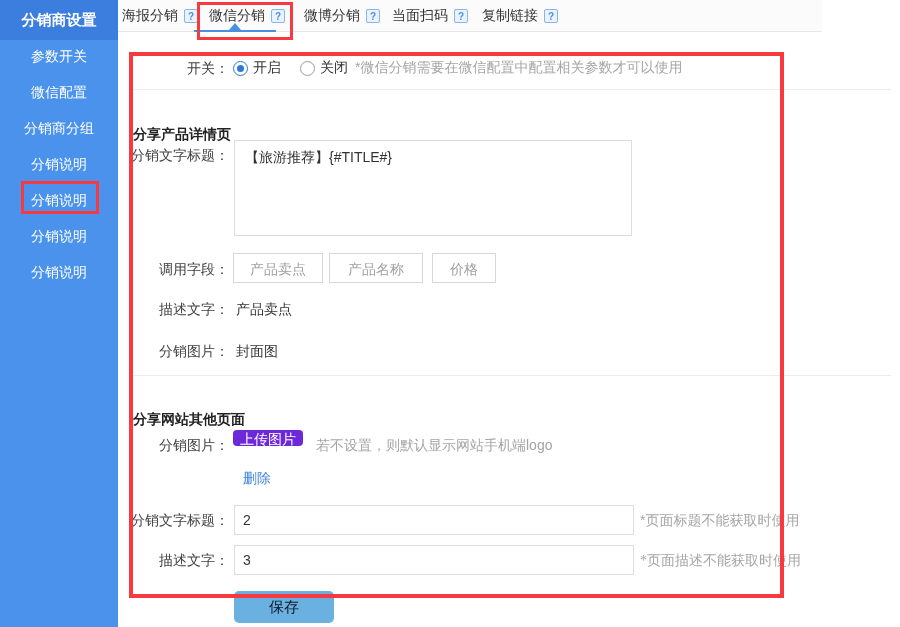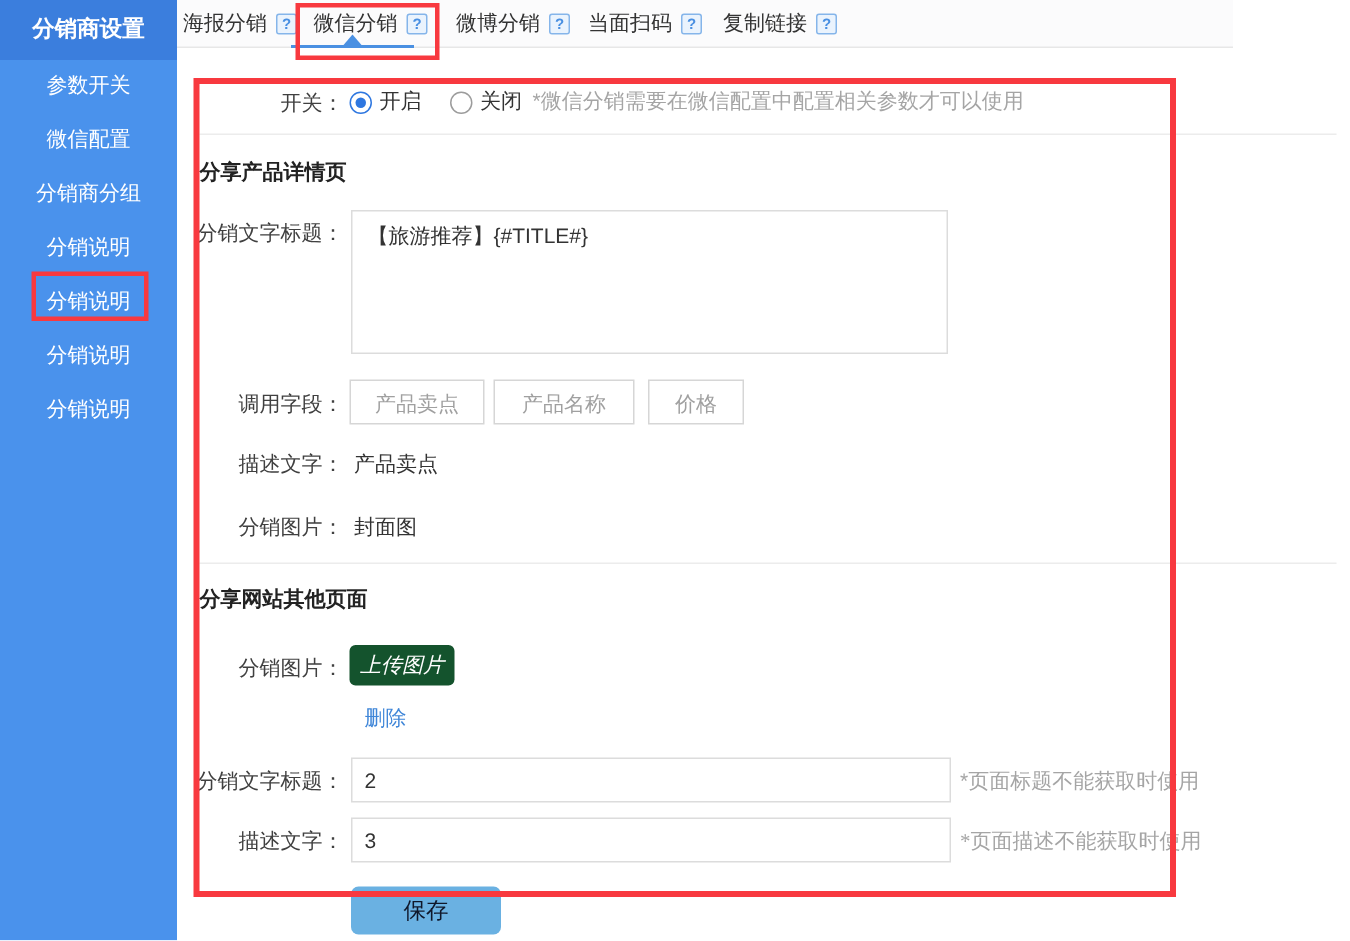--- a/index.html
+++ b/index.html
@@ -21,36 +21,36 @@
   .help{display:inline-block;width:14px;height:14px;line-height:13px;text-align:center;
         font-size:10px;font-weight:bold;color:#4a90e2;background:#eaf3fd;
         border:1px solid #85b5ea;border-radius:2px;box-sizing:border-box;}
   .tab-underline{position:absolute;left:194px;top:30px;width:82px;height:2px;background:#4a90e2;z-index:5;}
   .tab-caret{position:absolute;left:229px;top:23px;width:0;height:0;z-index:5;
              border-left:6px solid transparent;border-right:6px solid transparent;
              border-bottom:7px solid #4a90e2;}
 
   
   .hr{position:absolute;left:133px;width:758px;height:1px;background:#ececec;}
-  .sec-title{position:absolute;left:133px;font-weight:bold;color:#222;}
+  .sec-title{position:absolute;left:133px;font-weight:bold;color:#222;margin-top:20px;}
   .flabel{position:absolute;left:125px;width:104px;text-align:right;color:#404040;}
   .fvalue{position:absolute;color:#333;}
   .note{position:absolute;color:#a5a5a5;}
   .textarea{position:absolute;left:234px;top:140px;width:398px;height:96px;
             border:1px solid #dcdcdc;box-sizing:border-box;resize:none;
             font-family:"Liberation Sans",sans-serif;font-size:14px;color:#333;
             padding:8px 10px;outline:none;background:#fff;}
   .fieldbtn{position:absolute;top:253px;height:30px;background:#fff;border:1px solid #d6d6d6;
             color:#a0a0a0;font-size:14px;text-align:center;line-height:28px;
             box-sizing:border-box;cursor:pointer;}
   .tinput{position:absolute;left:234px;width:400px;height:30px;border:1px solid #dcdcdc;
           box-sizing:border-box;padding:0 8px;font-family:"Liberation Sans",sans-serif;
           font-size:14px;color:#333;outline:none;background:#fff;}
-  .btn-upload{position:absolute;left:233px;top:430px;width:70px;height:27px;background:#14532d;
-              color:#fff;border:none;border-radius:4px;font-size:14px;cursor:pointer;font-style:italic;}
+  .btn-upload{position:absolute;left:233px;top:430px;width:70px;height:16px;background:#6d28d9;
+              color:#fff;border:none;border-radius:4px;font-size:14px;cursor:pointer;}
   .btn-save{position:absolute;left:234px;top:591px;width:100px;height:32px;background:#6ab1e2;
             color:#0f172a;border:none;border-radius:5px;font-size:15px;cursor:pointer;}
   .link{position:absolute;color:#3f86d8;cursor:pointer;text-decoration:none;}
 
   
   .radio{position:absolute;width:15px;height:15px;border-radius:50%;box-sizing:border-box;cursor:pointer;}
   .radio.on{border:1px solid #2e77e0;}
   .radio.on::after{content:"";position:absolute;left:3px;top:3px;width:7px;height:7px;
                    background:#2e77e0;border-radius:50%;}
   .radio.off{border:1px solid #9c9c9c;background:#fff;}
@@ -126,20 +126,21 @@
 
   <div class="flabel" style="top:343px;">分销图片：</div>
   <div class="fvalue" style="left:236px;top:343px;">封面图</div>
 
   <div class="hr" style="top:375px;"></div>
 
   <div class="sec-title" style="top:391px;">分享网站其他页面</div>
 
   <div class="flabel" style="top:437px;">分销图片：</div>
   <button class="btn-upload">上传图片</button>
+  <span class="note" style="left:316px;top:437px;">若不设置，则默认显示网站手机端logo</span>
   <a class="link" style="left:243px;top:470px;">删除</a>
 
   <div class="flabel" style="top:512px;">分销文字标题：</div>
   <input class="tinput" style="top: 505px;" type="text" value="2">
   <span class="note" style="left:640px;top:512px;">*页面标题不能获取时使用</span>
 
   <div class="flabel" style="top:552px;">描述文字：</div>
   <input class="tinput" style="top: 545px;" type="text" value="3">
   <span class="note" style="left:640px;top:552px;font-family:Liberation Serif, serif;">*页面描述不能获取时使用</span>
 

